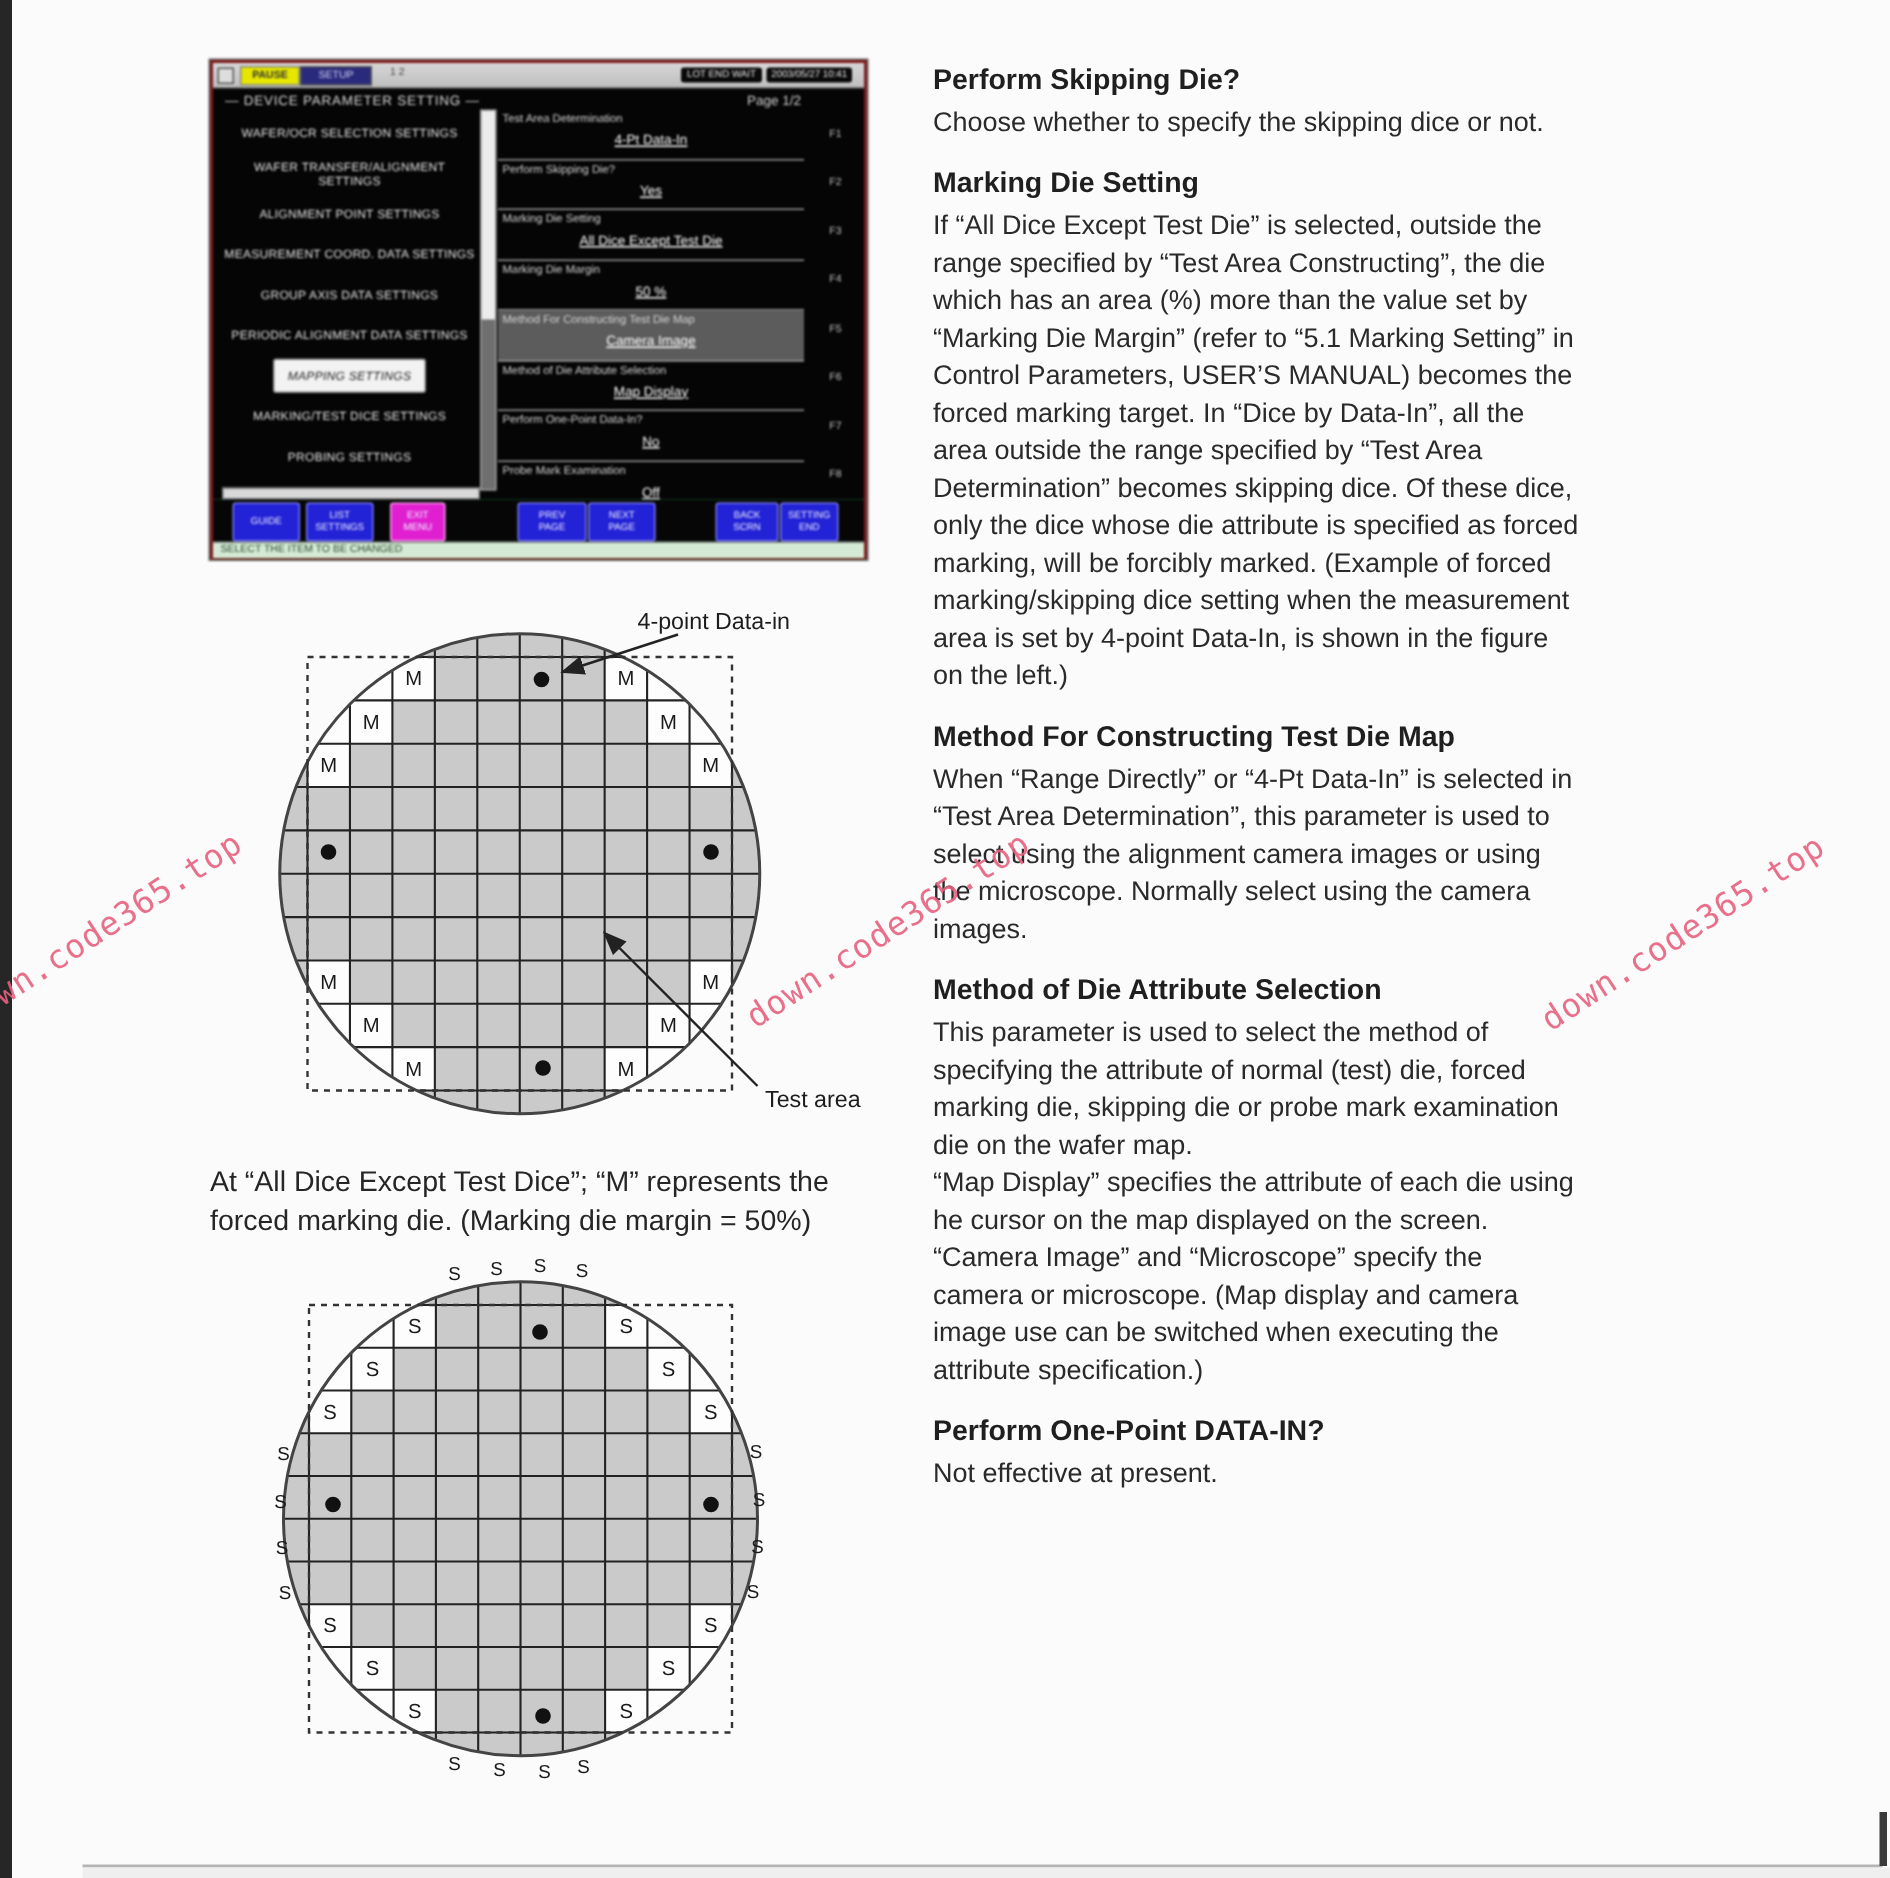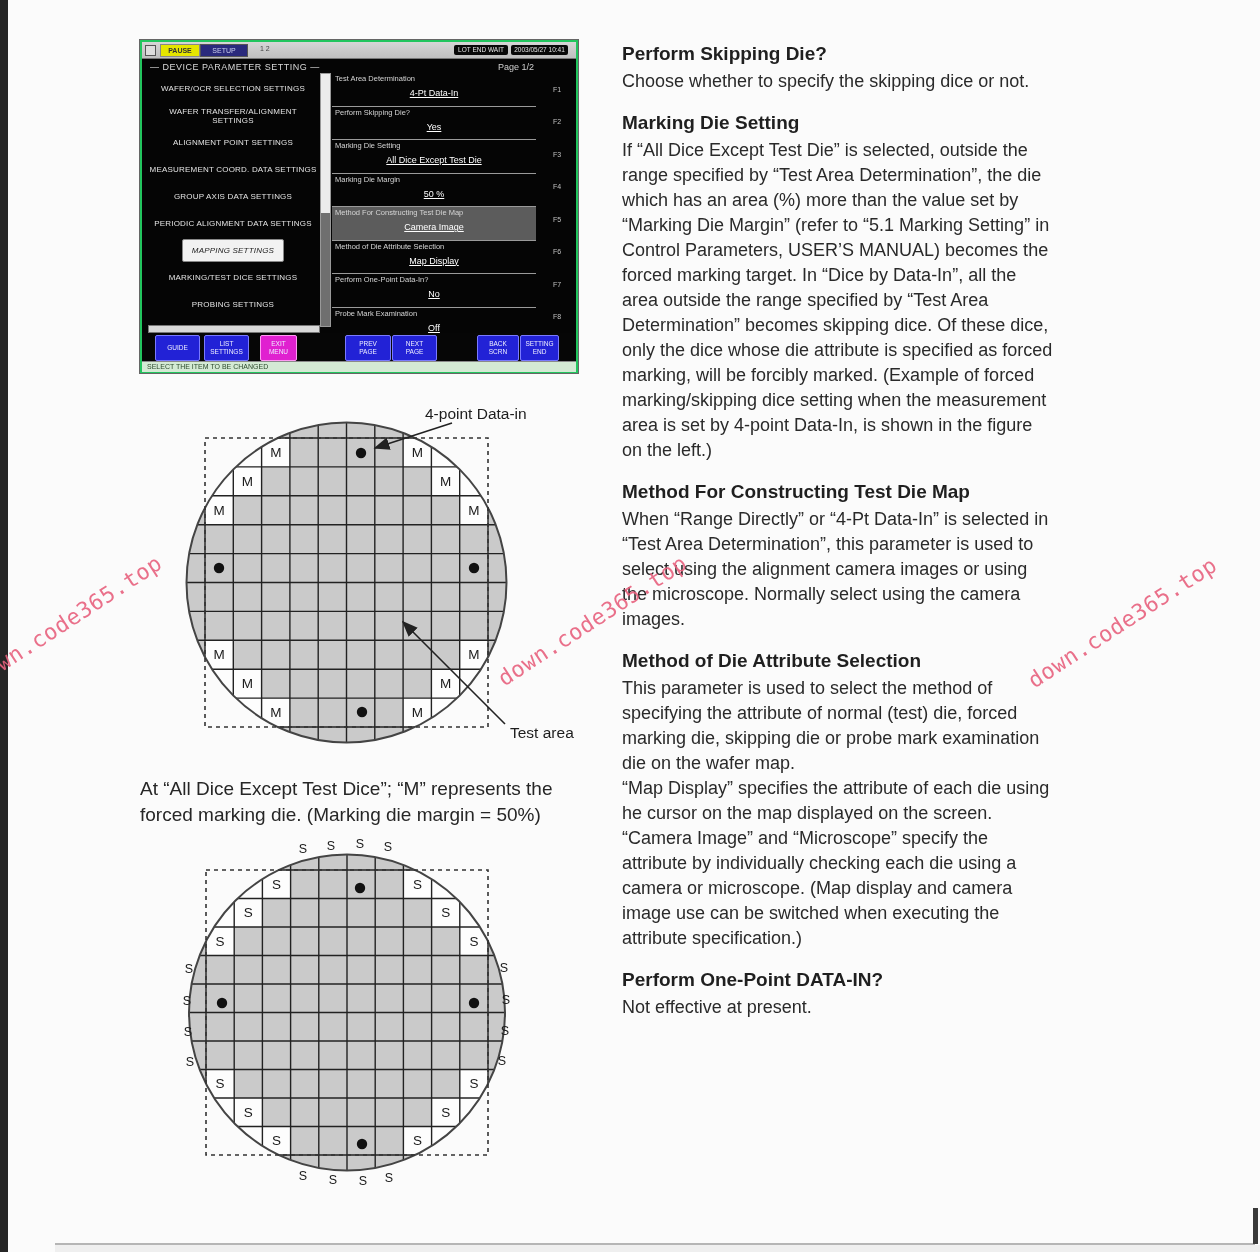--- a/index.html
+++ b/index.html
@@ -5,21 +5,21 @@
   html,body{margin:0;padding:0;background:#e9e9e9;}
   .page{position:relative;width:1260px;height:1252px;background:#fbfbfb;overflow:hidden;
         font-family:"Liberation Sans",sans-serif;color:#2e2e2e;}
   .left-strip{position:absolute;left:0;top:0;width:8px;height:1252px;background:#262626;}
   .bottom-rule{position:absolute;left:55px;top:1243px;width:1200px;height:2px;background:#b5b5b5;}
   .bottom-band{position:absolute;left:55px;top:1245px;width:1205px;height:7px;background:#efefef;}
   .bottom-nub{position:absolute;left:1253px;top:1208px;width:5px;height:36px;background:#3a3a3a;}
 
   
   .window{position:absolute;left:140px;top:40px;width:434px;height:329px;background:#22c55e;
-          border:2px solid #22c55e;box-shadow:0 0 0 1px #666, inset 0 0 0 1px #d8d8d8;
+          border:2px solid #7f1d1d;box-shadow:0 0 0 1px #666, inset 0 0 0 1px #d8d8d8;
           filter:blur(.7px);}
   .titlebar{position:relative;height:16px;background:linear-gradient(#d6d6d6,#bfbfbf);overflow:hidden;}
   .tb-icon{position:absolute;left:3px;top:3px;width:9px;height:9px;background:#ddd;border:1px solid #555;}
   .tb-yellow{position:absolute;left:18px;top:2px;width:38px;height:11px;background:#e6e600;border:1px solid #888;
              font-size:7px;line-height:11px;text-align:center;color:#333;font-weight:bold;}
   .tb-navy{position:absolute;left:58px;top:2px;width:46px;height:11px;background:#2a2a7c;border:1px solid #555;
            font-size:7px;line-height:11px;text-align:center;color:#cdd0ee;}
   .tb-info{position:absolute;left:118px;top:3px;font-size:7px;color:#444;}
   .tb-pill{position:absolute;top:3px;height:10px;background:#090909;border-radius:2px;color:#e6e6e6;
            font-size:6.5px;line-height:10px;text-align:center;}
@@ -379,21 +379,21 @@
     </div>
 
   <div class="right-col" id="rightcol">
       <div class="sec">
         <h3>Perform Skipping Die?</h3>
         <div class="bl">Choose whether to specify the skipping dice or not.</div>
       </div>
       <div class="sec">
         <h3>Marking Die Setting</h3>
         <div class="bl">If “All Dice Except Test Die” is selected, outside the</div>
-        <div class="bl">range specified by “Test Area Determination”, the die</div>
+        <div class="bl">range specified by “Test Area Constructing”, the die</div>
         <div class="bl">which has an area (%) more than the value set by</div>
         <div class="bl">“Marking Die Margin” (refer to “5.1 Marking Setting” in</div>
         <div class="bl">Control Parameters, USER’S MANUAL) becomes the</div>
         <div class="bl">forced marking target. In “Dice by Data-In”, all the</div>
         <div class="bl">area outside the range specified by “Test Area</div>
         <div class="bl">Determination” becomes skipping dice. Of these dice,</div>
         <div class="bl">only the dice whose die attribute is specified as forced</div>
         <div class="bl">marking, will be forcibly marked. (Example of forced</div>
         <div class="bl">marking/skipping dice setting when the measurement</div>
         <div class="bl">area is set by 4-point Data-In, is shown in the figure</div>
@@ -409,21 +409,20 @@
       </div>
       <div class="sec">
         <h3>Method of Die Attribute Selection</h3>
         <div class="bl">This parameter is used to select the method of</div>
         <div class="bl">specifying the attribute of normal (test) die, forced</div>
         <div class="bl">marking die, skipping die or probe mark examination</div>
         <div class="bl">die on the wafer map.</div>
         <div class="bl">“Map Display” specifies the attribute of each die using</div>
         <div class="bl">he cursor on the map displayed on the screen.</div>
         <div class="bl">“Camera Image” and “Microscope” specify the</div>
-        <div class="bl">attribute by individually checking each die using a</div>
         <div class="bl">camera or microscope. (Map display and camera</div>
         <div class="bl">image use can be switched when executing the</div>
         <div class="bl">attribute specification.)</div>
       </div>
       <div class="sec">
         <h3>Perform One-Point DATA-IN?</h3>
         <div class="bl">Not effective at present.</div>
       </div>
     </div>
 

